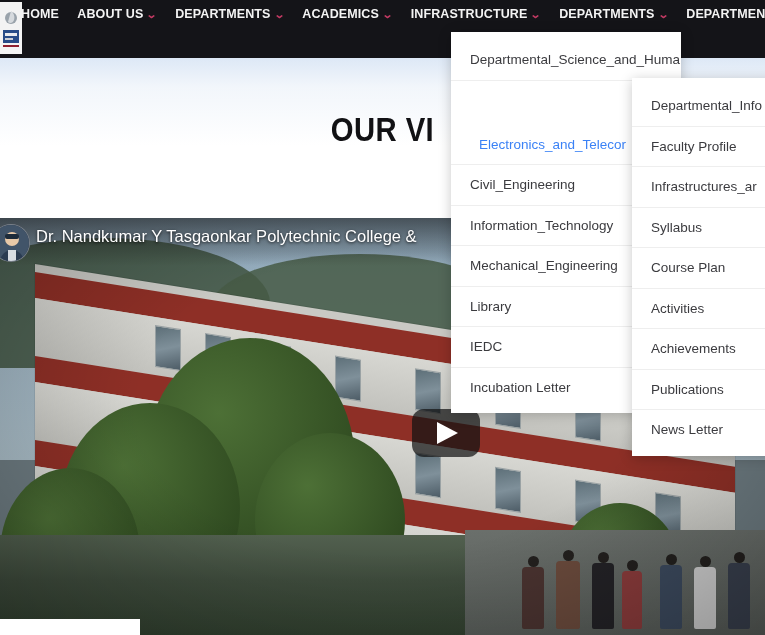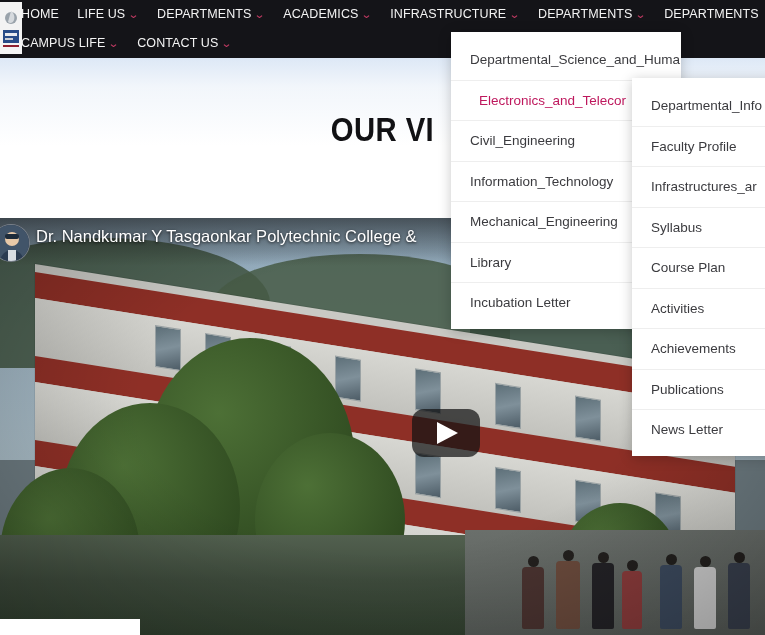--- a/index.html
+++ b/index.html
@@ -30,21 +30,21 @@
     position: absolute; left: 14px;
     white-space: nowrap;
   }
   .nav-row.row1 { top: 0; height: 29px; line-height: 29px; }
   .nav-row.row2 { top: 29px; height: 29px; line-height: 29px; }
 
   .nav-item {
     display: inline-block;
     color: #f4f4f4;
     font-size: 12.5px;
-    font-weight: normal;
+    font-weight: bold;
     letter-spacing: .1px;
     padding: 0 7px 0 7px;
     cursor: pointer;
     vertical-align: top;
   }
   .nav-item .caret {
     display: inline-block;
     margin-left: 4px;
     color: #c23a63;
     font-size: 11px;
@@ -205,21 +205,21 @@
     left: 632px; top: 78px; width: 160px; padding: 8px 0 6px 0;
   }
   .dd-item {
     display:block; padding: 13px 0 13px 19px;
     white-space: nowrap; overflow: hidden;
     border-bottom: 1px solid #eeeeee;
     cursor: pointer; line-height: 1;
     color: #3b3b3f;
   }
   .dropdown .dd-item:last-child { border-bottom: none; }
-  .dd-item.active { color: #be185d; padding-left: 28px; }
+  .dd-item.active { color: #3b82f6; padding-left: 28px; margin-top: 44px; }
   .dd-item.no-border { border-bottom: none; }
 </style>
 </head>
 <body>
 
 <div id="page">
 
   <div class="page-bg"></div>
   <div class="page-title">OUR VI</div>
 
@@ -336,58 +336,51 @@
         <rect x="5" y="36" width="8" height="2" fill="#c9ced6"></rect>
         <rect x="3" y="43" width="16" height="2" fill="#8e1f2f"></rect>
       </svg>
     </div>
 
     <div class="nav-row row1">
       <span class="nav-item">
         <span>HOME</span>
       </span>
       <span class="nav-item">
-        <span>LIFE US</span><span class="caret">⌄</span>
+        <span>ABOUT US</span><span class="caret">⌄</span>
       </span>
       <span class="nav-item">
         <span>DEPARTMENTS</span><span class="caret">⌄</span>
       </span>
       <span class="nav-item">
         <span>ACADEMICS</span><span class="caret">⌄</span>
       </span>
       <span class="nav-item">
         <span>INFRASTRUCTURE</span><span class="caret">⌄</span>
       </span>
       <span class="nav-item">
         <span>DEPARTMENTS</span><span class="caret">⌄</span>
       </span>
       <span class="nav-item">
         <span>DEPARTMENTS</span>
       </span>
       
       
     </div>
 
-    <div class="nav-row row2">
-      <span class="nav-item">
-        <span>CAMPUS LIFE</span><span class="caret">⌄</span>
-      </span>
-      <span class="nav-item">
-        <span>CONTACT US</span><span class="caret">⌄</span>
-      </span>
-    </div>
   </div>
 
   <div class="dropdown level1">
     <span class="dd-item">Departmental_Science_and_Humanities</span>
     <span class="dd-item active">Electronics_and_Telecor</span>
     <span class="dd-item">Civil_Engineering</span>
     <span class="dd-item">Information_Technology</span>
     <span class="dd-item">Mechanical_Engineering</span>
     <span class="dd-item">Library</span>
+    <span class="dd-item">IEDC</span>
     <span class="dd-item no-border">Incubation Letter</span>
   </div>
 
   <div class="dropdown level2">
     <span class="dd-item">Departmental_Info</span>
     <span class="dd-item">Faculty Profile</span>
     <span class="dd-item">Infrastructures_ar</span>
     <span class="dd-item">Syllabus</span>
     <span class="dd-item">Course Plan</span>
     <span class="dd-item">Activities</span>

